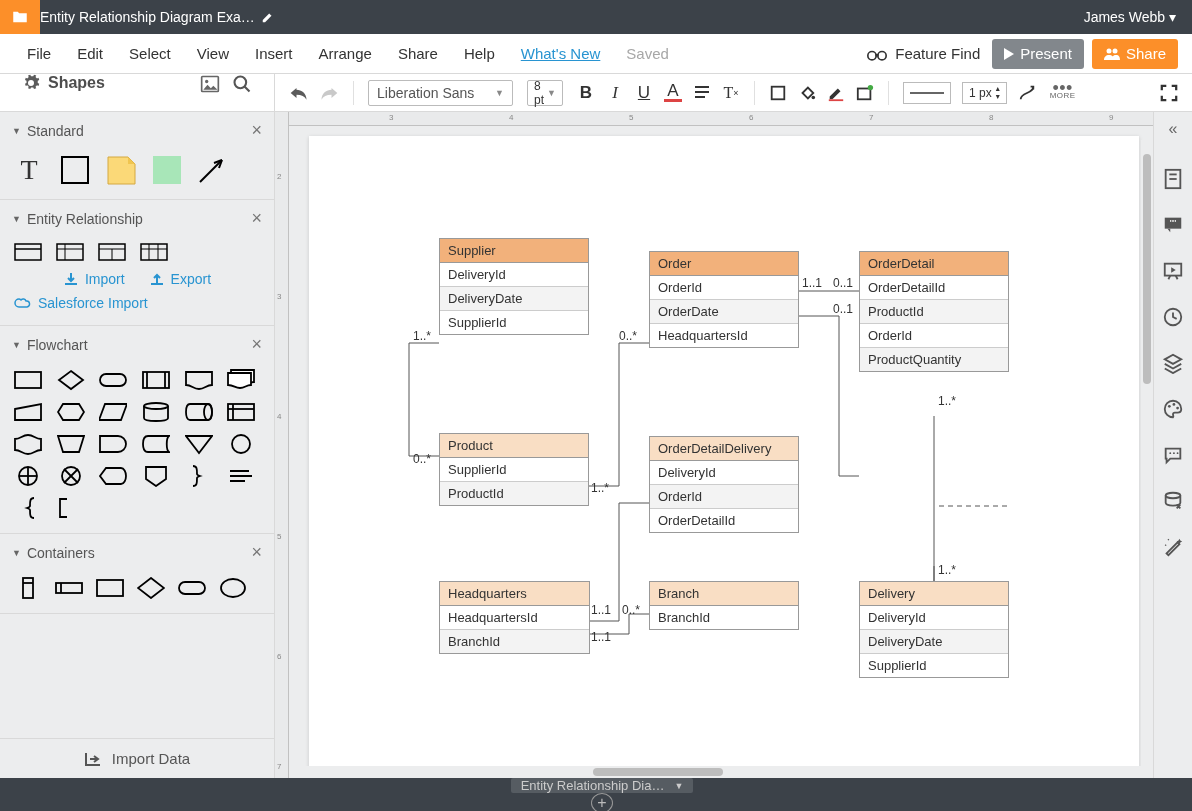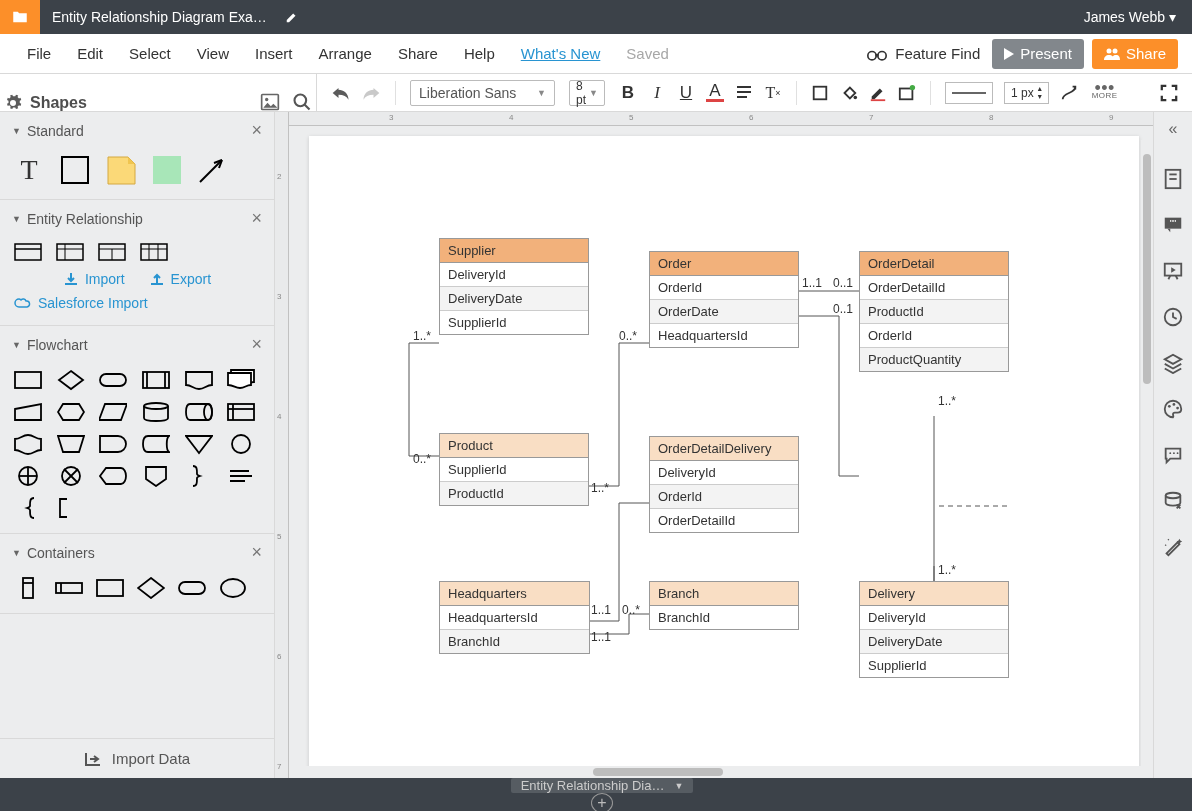--- a/index.html
+++ b/index.html
@@ -1,34 +1,34 @@
 <!DOCTYPE html>
 <html><head>
 <meta charset="utf-8">
 <style>
 *{box-sizing:border-box;margin:0;padding:0;font-family:"Liberation Sans",Arial,sans-serif;}
 body{width:1192px;height:811px;overflow:hidden;background:#fff;color:#333;font-size:13px;}
 .hdr{height:34px;background:#3c4249;display:flex;align-items:center;color:#eee;}
 .folder{width:40px;height:34px;background:#fc8f29;display:flex;align-items:center;justify-content:center;}
 .folder svg{width:18px;height:18px;fill:#fff;}
-.title{padding:0 12px;font-size:14px;color:#fff;}
+.title{padding:0 0;font-size:14px;color:#fff;}
 .pencil{margin-left:6px;fill:#fff;width:14px;height:14px;cursor:pointer;}
 .user{margin-left:auto;padding:0 16px;color:#fff;font-size:14px;}
 .menubar{height:40px;border-bottom:1px solid #d9d9d9;display:flex;align-items:center;padding:0 14px;font-size:15px;}
 .menubar .mi{padding:0 13px;cursor:pointer;color:#333;}
 .menubar .wn{color:#2894d1;text-decoration:underline;}
 .menubar .saved{color:#a7a7a7;}
 .menubar .spacer{flex:1;}
 .ff{display:flex;align-items:center;gap:8px;font-size:15px;color:#333;margin-right:12px;}
 .bin{width:20px;height:14px;}
 .btn{height:30px;padding:0 12px;border-radius:3px;display:flex;align-items:center;gap:6px;color:#fff;font-size:15px;cursor:pointer;}
 .btn-p{background:#82878c;}
 .btn-s{background:#fc8f29;margin-left:8px;}
 .toolbar{height:38px;border-bottom:1px solid #d9d9d9;display:flex;align-items:center;}
-.tb-l{width:317px;display:flex;align-items:flex-end;padding:0 4px;border-right:1px solid #d9d9d9;height:38px;}
+.tb-l{width:275px;display:flex;align-items:flex-start;padding:0 22px;border-right:1px solid #d9d9d9;height:38px;}
 .gear{width:18px;height:18px;fill:#5b5b5b;}
 .shapes-lbl{font-size:16px;font-weight:600;margin-left:8px;color:#4e4e4e;}
 .tb-l .sp{flex:1;}
 .sqicon{width:20px;height:20px;fill:#666;cursor:pointer;margin-left:12px;}
 .tb-r{flex:1;display:flex;align-items:center;padding:0 14px;gap:14px;}
 .ur{display:flex;gap:10px;}
 .arrow{width:20px;height:16px;fill:#5b5b5b;}
 .arrow.dim{fill:#c9c9c9;}
 .sep{width:1px;height:24px;background:#e0e0e0;}
 .font-sel{height:26px;width:145px;border:1px solid #bbb;border-radius:2px;display:flex;align-items:center;padding:0 8px;font-size:14px;color:#555;}

